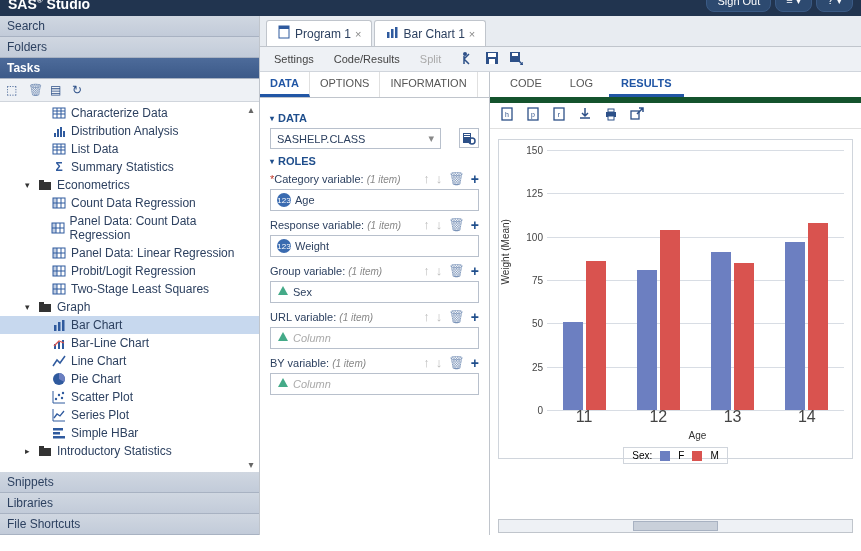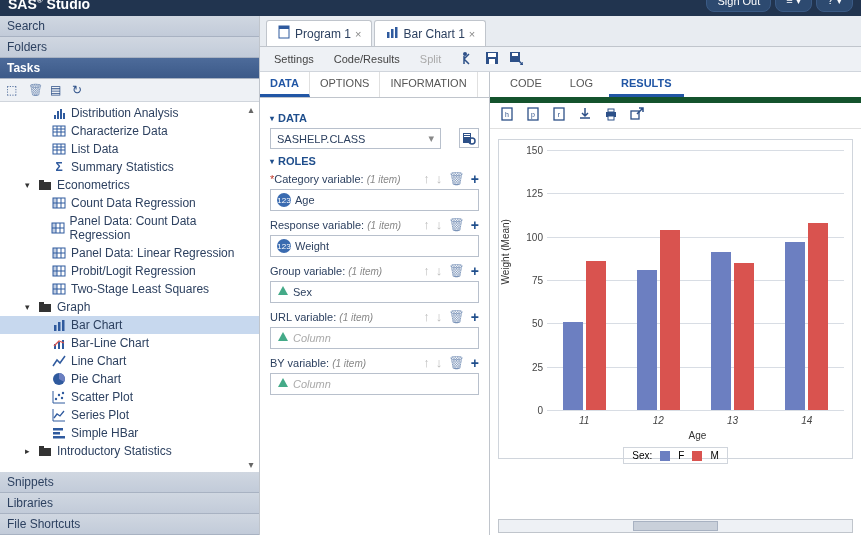--- a/index.html
+++ b/index.html
@@ -62,21 +62,21 @@
 .chart { border: 1px solid #d0d5dc; padding: 10px 4px 4px 4px; position: relative; height: 320px; }
 .plot { position: relative; height: 260px; margin-left: 44px; margin-right: 4px; }
 .grid-line { position: absolute; left: 0; right: 0; border-top: 1px solid #d8dde4; }
 .ytick { position: absolute; left: -30px; width: 26px; text-align: right; font-size: 10px; color: #444; transform: translateY(-50%); }
 .ylab { position: absolute; left: 6px; top: 50%; transform: rotate(-90deg) translateX(20px); transform-origin: left; font-size: 10px; color: #333; }
 .bars { position: absolute; left: 0; right: 0; bottom: 0; top: 0; display: flex; }
 .bar-group { flex: 1; display: flex; align-items: flex-end; justify-content: center; gap: 3px; position: relative; }
 .bar { width: 20px; }
 .bar.F { background: #6c7fc1; }
 .bar.M { background: #d9534f; }
-.xtick { position: absolute; bottom: -16px; width: 100%; text-align: center; font-size: 10px; color: #444; font-style: italic; }
+.xtick { position: absolute; bottom: -16px; width: 100%; text-align: center; font-size: 16px; color: #444; }
 .xlab { text-align: center; font-size: 10px; color: #333; margin-top: 20px; margin-left: 44px; }
 .legend { text-align: center; margin-top: 6px; font-size: 10px; display: flex; justify-content: center; gap: 8px; align-items: center; border: 1px solid #d0d5dc; width: fit-content; margin-left: auto; margin-right: auto; padding: 2px 8px; }
 .lg-sw { width: 10px; height: 10px; display: inline-block; }
 .hscroll { height: 14px; margin: 2px 8px; border: 1px solid #c0c5cc; background: #eef1f5; position: relative; }
 .hscroll-thumb { position: absolute; left: 38%; width: 24%; top: 1px; bottom: 1px; background: #c9d0da; border: 1px solid #a8b2c2; }
 </style>
 </head>
 <body>
 
 <div class="header">
@@ -104,41 +104,41 @@
       <span class="ticon" style="color:#2d5088">↻</span>
     </div>
     <div class="tree" id="tree">
       <span class="scroll-arrow" style="top:2px">▴</span>
       <span class="scroll-arrow" style="bottom:2px">▾</span>
     <div class="tree-item">
           <span class="indent" style="width:28px"></span>
           <span class="tree-caret"></span>
           <span class="tree-icon">
             <svg width="14" height="14" viewBox="0 0 14 14">
+              <rect x="1" y="2" width="12" height="10" fill="none" stroke="#2f5a9e"></rect>
+              <line x1="1" y1="5" x2="13" y2="5" stroke="#2f5a9e"></line>
+              <line x1="1" y1="8" x2="13" y2="8" stroke="#2f5a9e"></line>
+              <line x1="5" y1="2" x2="5" y2="12" stroke="#2f5a9e"></line>
+              <line x1="9" y1="2" x2="9" y2="12" stroke="#2f5a9e"></line>
+            </svg>
+          </span>
+          <span>Characterize Data</span>
+        </div>
+        <div class="tree-item">
+          <span class="indent" style="width:28px"></span>
+          <span class="tree-caret"></span>
+          <span class="tree-icon">
+            <svg width="14" height="14" viewBox="0 0 14 14">
               <rect x="2" y="9" width="2" height="4" fill="#2f5a9e"></rect>
               <rect x="5" y="5" width="2" height="8" fill="#2f5a9e"></rect>
               <rect x="8" y="3" width="2" height="10" fill="#2f5a9e"></rect>
               <rect x="11" y="7" width="2" height="6" fill="#2f5a9e"></rect>
             </svg>
           </span>
           <span>Distribution Analysis</span>
-        </div>
-        <div class="tree-item">
-          <span class="indent" style="width:28px"></span>
-          <span class="tree-caret"></span>
-          <span class="tree-icon">
-            <svg width="14" height="14" viewBox="0 0 14 14">
-              <rect x="1" y="2" width="12" height="10" fill="none" stroke="#2f5a9e"></rect>
-              <line x1="1" y1="5" x2="13" y2="5" stroke="#2f5a9e"></line>
-              <line x1="1" y1="8" x2="13" y2="8" stroke="#2f5a9e"></line>
-              <line x1="5" y1="2" x2="5" y2="12" stroke="#2f5a9e"></line>
-              <line x1="9" y1="2" x2="9" y2="12" stroke="#2f5a9e"></line>
-            </svg>
-          </span>
-          <span>Characterize Data</span>
         </div>
         <div class="tree-item">
           <span class="indent" style="width:28px"></span>
           <span class="tree-caret"></span>
           <span class="tree-icon">
             <svg width="14" height="14" viewBox="0 0 14 14">
               <rect x="1" y="2" width="12" height="10" fill="none" stroke="#2f5a9e"></rect>
               <line x1="1" y1="5" x2="13" y2="5" stroke="#2f5a9e"></line>
               <line x1="1" y1="8" x2="13" y2="8" stroke="#2f5a9e"></line>
               <line x1="5" y1="2" x2="5" y2="12" stroke="#2f5a9e"></line>

